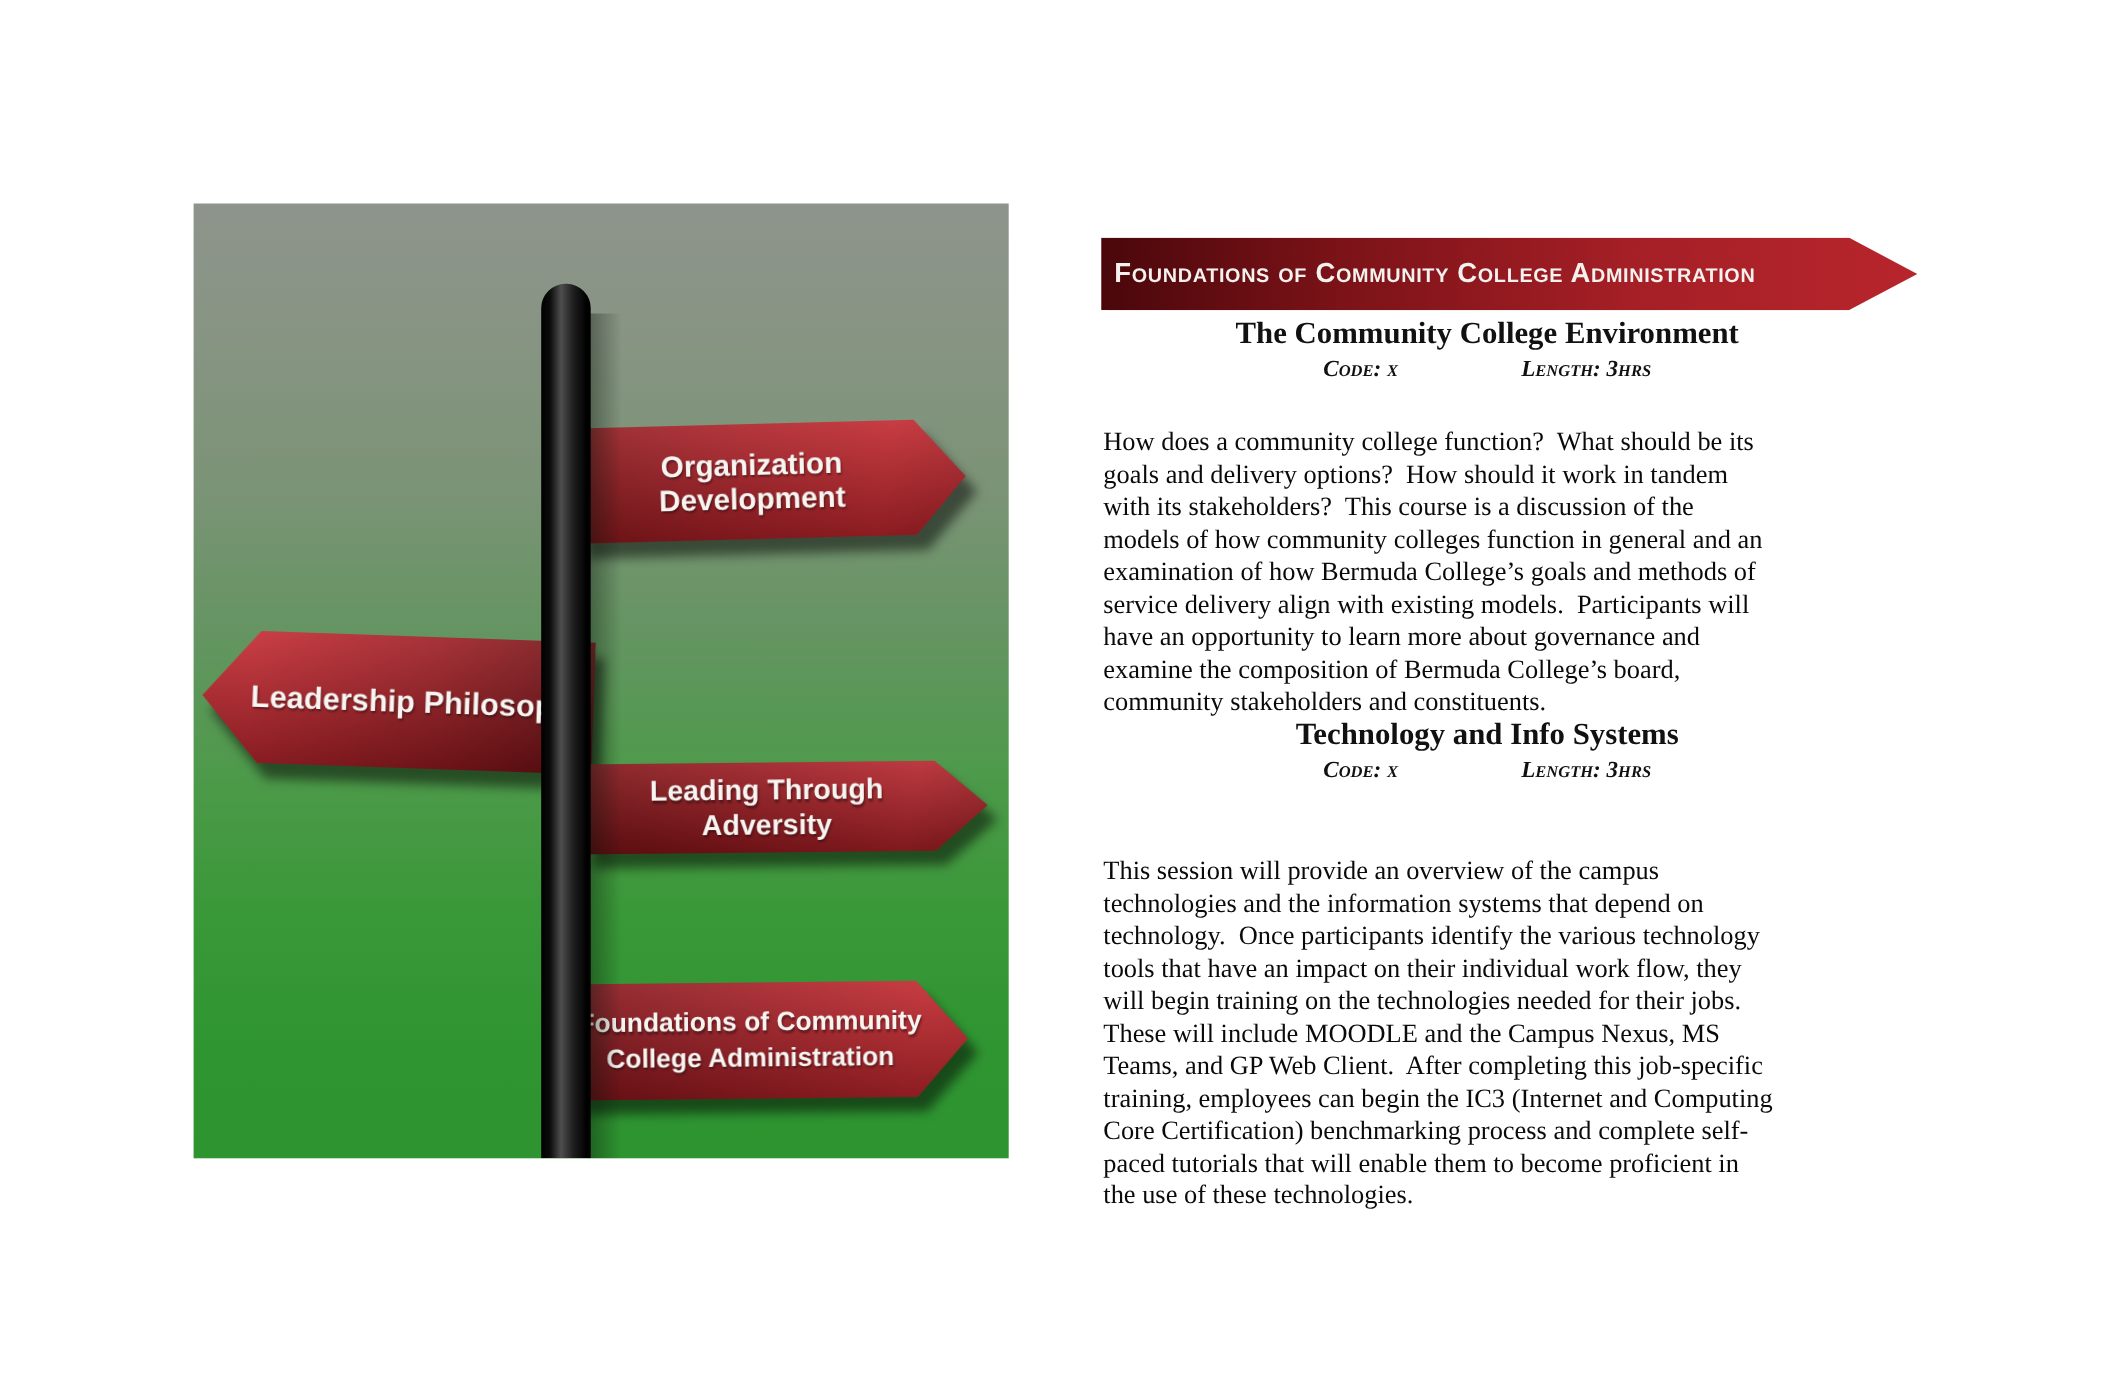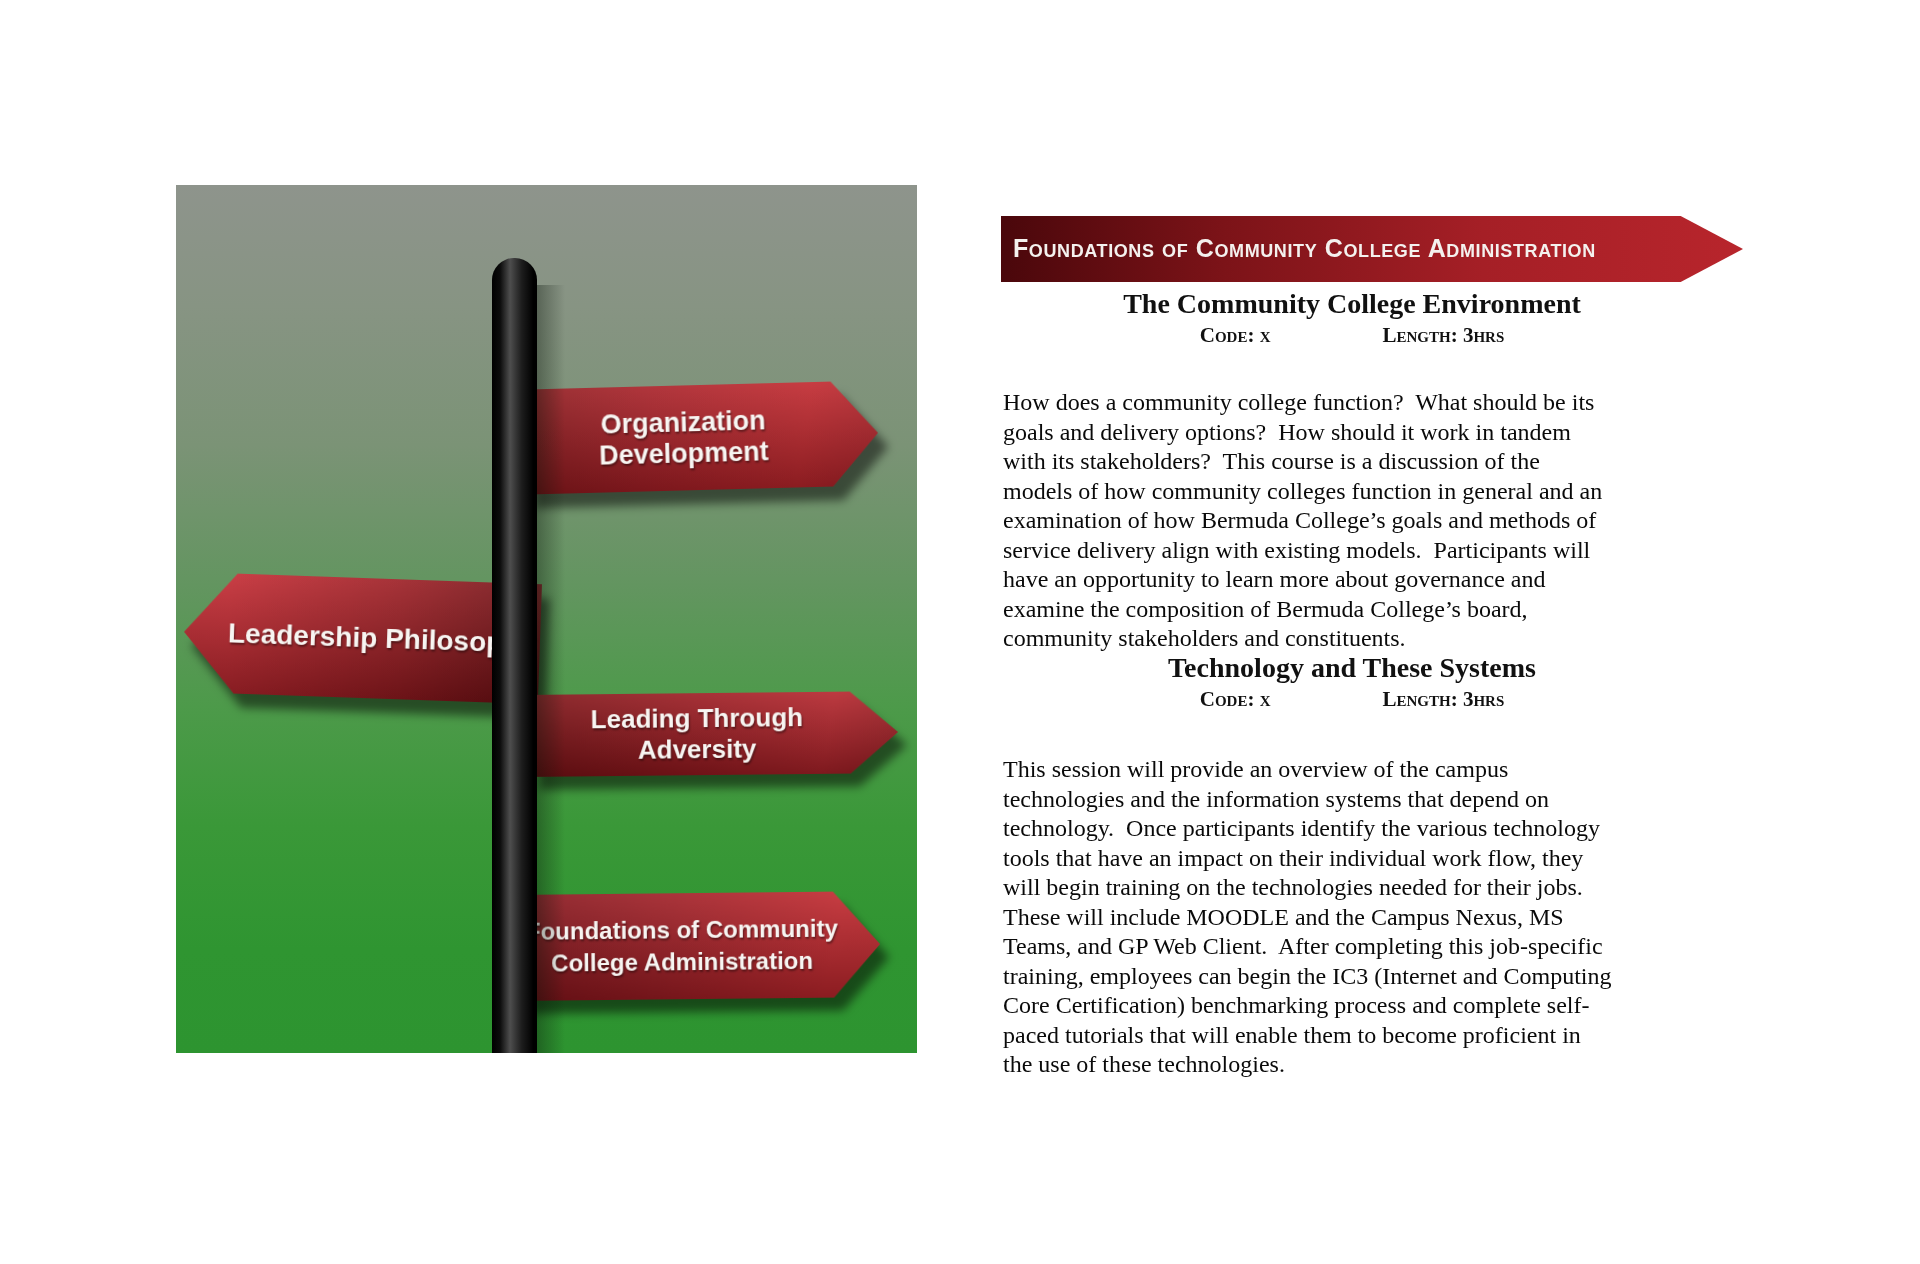--- a/index.html
+++ b/index.html
@@ -76,28 +76,28 @@
     font-variant:small-caps;font-size:25px;letter-spacing:0.6px;color:#f4f1ee;
     white-space:nowrap;
   }
   .sec-title{
     position:absolute;left:0;width:730px;text-align:center;margin:0;
     font-size:28px;font-weight:bold;color:#111;
   }
   .t1{top:288px;} .t2{top:652px;}
   .code-row{
     position:absolute;left:0;width:730px;display:flex;justify-content:center;gap:112px;
-    font-size:21px;font-weight:bold;font-variant:small-caps;color:#111;
+    font-size:21px;font-weight:bold;font-variant:small-caps;color:#111;font-style:italic;
   }
   .c1{top:323px;} .c2{top:687px;}
   .body-text{
     position:absolute;left:0;width:740px;margin:16px;
     font-size:24px;line-height:29.5px;white-space:pre-wrap;color:#0a0a0a;
   }
-  .p1{top:372px;} .p2{top:739px;}
+  .p1{top:372px;} .p2{top:762px;}
 </style>
 </head>
 <body>
 
 <div class="page">
 
   <div class="signpost">
     <div class="pole-shadow"></div>
 
     <div class="sign-wrap w1">
@@ -142,21 +142,21 @@
     <p class="body-text p1">How does a community college function?  What should be its
 goals and delivery options?  How should it work in tandem
 with its stakeholders?  This course is a discussion of the
 models of how community colleges function in general and an
 examination of how Bermuda College’s goals and methods of
 service delivery align with existing models.  Participants will
 have an opportunity to learn more about governance and
 examine the composition of Bermuda College’s board,
 community stakeholders and constituents.</p>
 
-    <h2 class="sec-title t2">Technology and These Systems</h2>
+    <h2 class="sec-title t2">Technology and Info Systems</h2>
     <div class="code-row c2">
       <span>Code: x</span>
       <span>Length: 3hrs</span>
     </div>
     <p class="body-text p2">This session will provide an overview of the campus
 technologies and the information systems that depend on
 technology.  Once participants identify the various technology
 tools that have an impact on their individual work flow, they
 will begin training on the technologies needed for their jobs.
 These will include MOODLE and the Campus Nexus, MS

